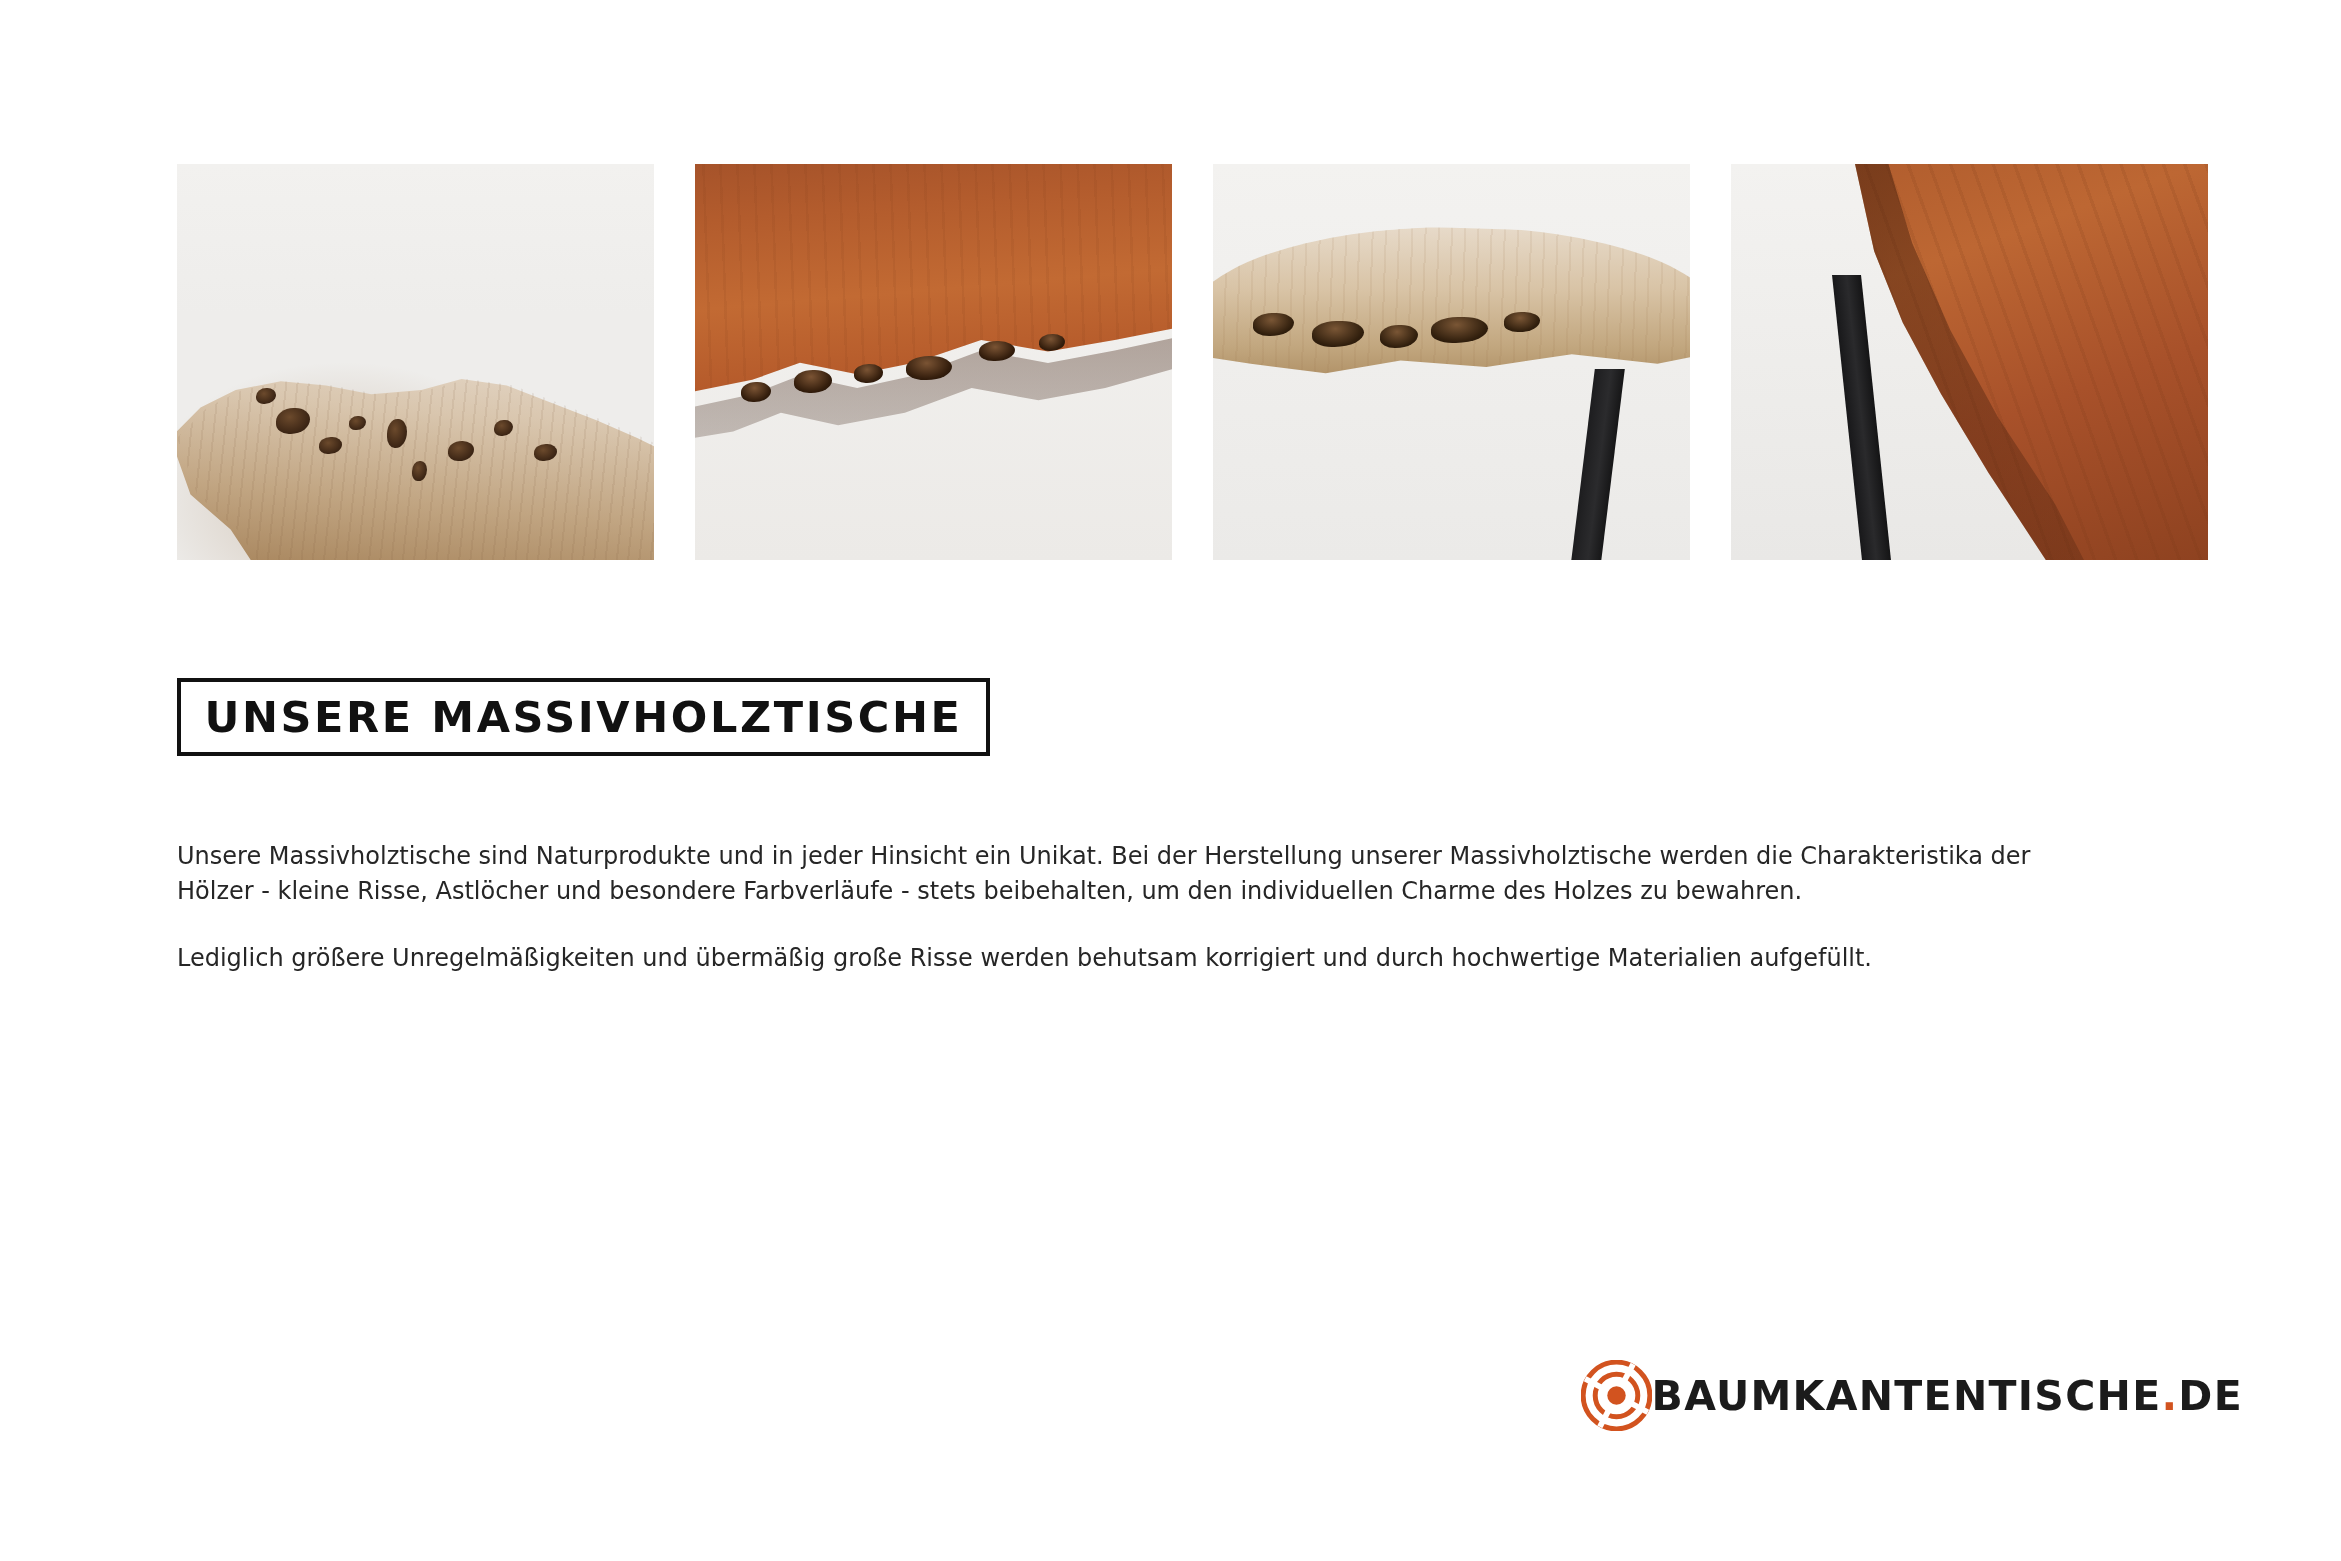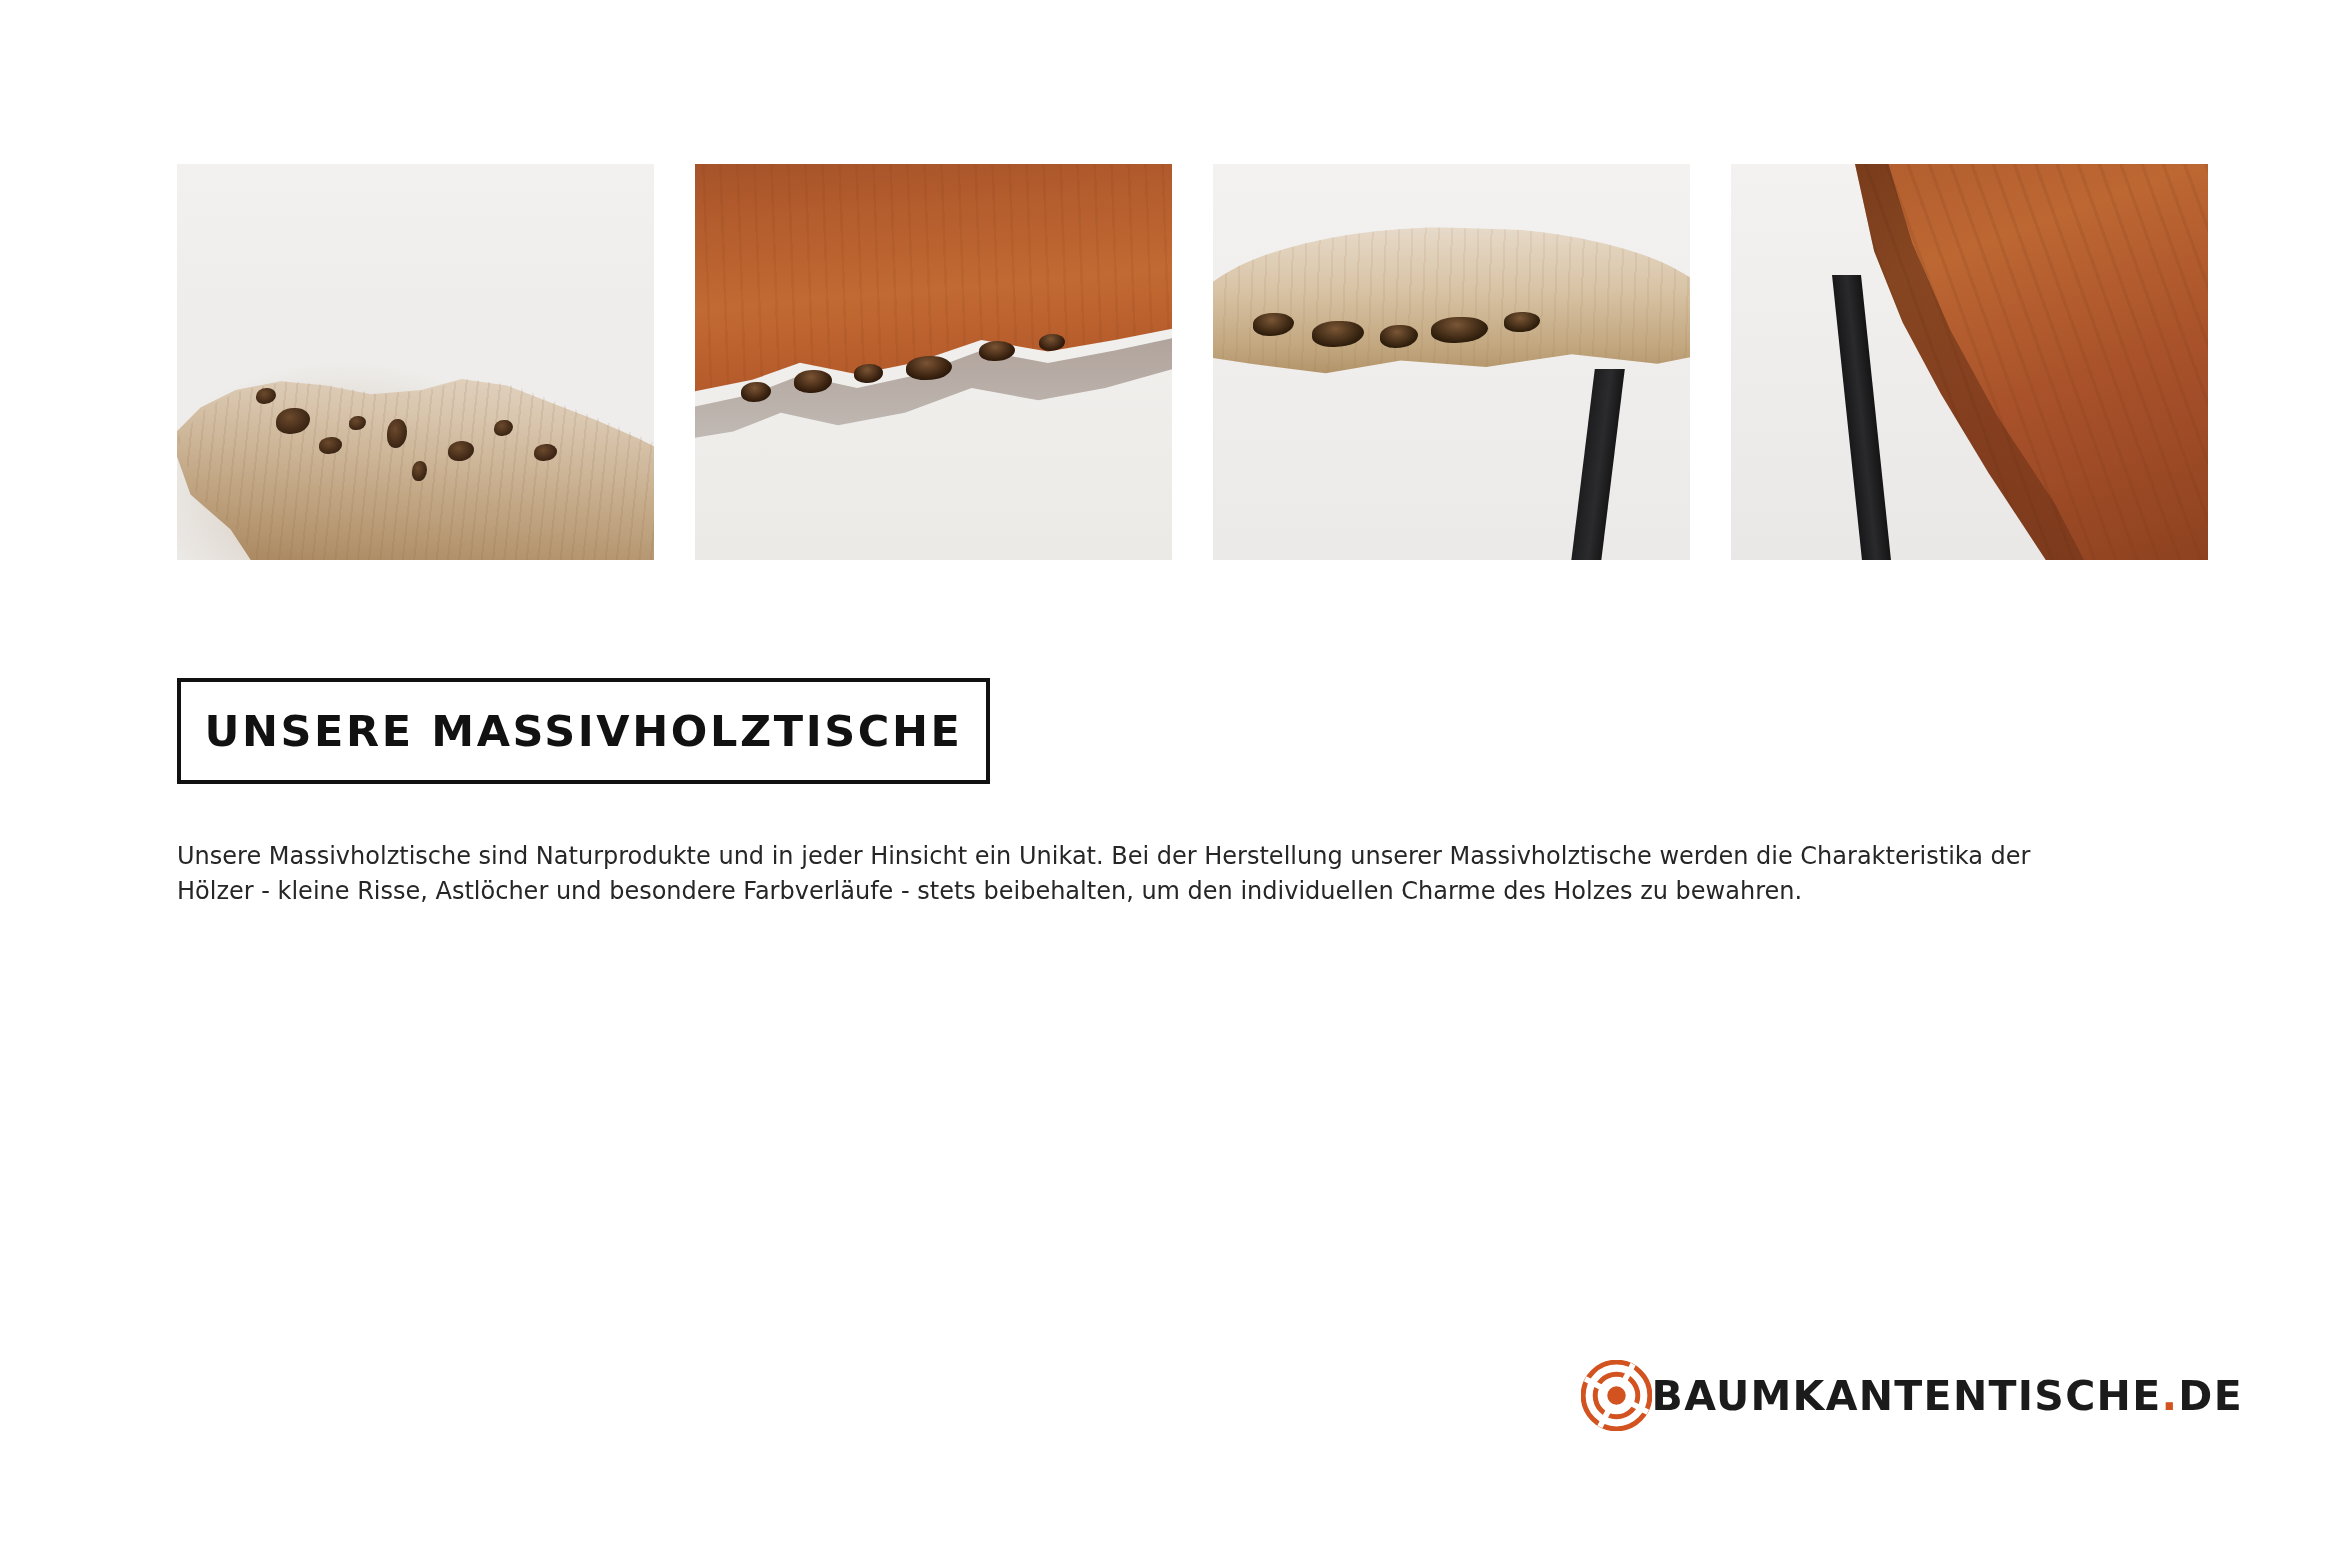--- a/index.html
+++ b/index.html
@@ -143,21 +143,21 @@
     background: linear-gradient(90deg, #18181a, #2a2a2c 50%, #141415);
     transform: skewX(6deg);
   }
 
   
   .headline-box {
     position: absolute;
     left: 177px;
     top: 678px;
     width: 813px;
-    height: 106px;
+    height: 78px;
     border: 4.6px solid #111111;
     box-sizing: border-box;
     display: flex;
     align-items: center;
     justify-content: center;
   }
   .headline-text {
     font-family: "DejaVu Sans", "Liberation Sans", sans-serif;
     font-weight: 700;
     font-size: 43px;
@@ -248,20 +248,21 @@
     <div class="leg"></div>
   </div>
 </div>
 
 <div class="headline-box">
   <div class="headline-text">UNSERE MASSIVHOLZTISCHE</div>
 </div>
 
 <div class="copy">
   <p>Unsere Massivholztische sind Naturprodukte und in jeder Hinsicht ein Unikat. Bei der Herstellung unserer Massivholztische werden die Charakteristika der Hölzer - kleine Risse, Astlöcher und besondere Farbverläufe - stets beibehalten, um den individuellen Charme des Holzes zu bewahren.</p>
+  <p>Lediglich größere Unregelmäßigkeiten und übermäßig große Risse werden behutsam korrigiert und durch hochwertige Materialien aufgefüllt.</p>
 </div>
 
 <div class="logo">
   <svg class="logo-mark" viewBox="0 0 100 100">
     <circle cx="50" cy="50" r="47" fill="none" stroke="#d2531f" stroke-width="7"></circle>
     <circle cx="50" cy="50" r="30" fill="none" stroke="#d2531f" stroke-width="7"></circle>
     <circle cx="50" cy="50" r="13" fill="#d2531f"></circle>
     <rect x="46" y="0" width="8" height="26" fill="#ffffff" transform="rotate(28 50 50)"></rect>
     <rect x="46" y="74" width="8" height="26" fill="#ffffff" transform="rotate(28 50 50)"></rect>
     <rect x="0" y="46" width="26" height="8" fill="#ffffff" transform="rotate(28 50 50)"></rect>

